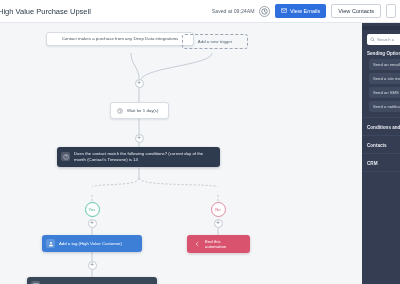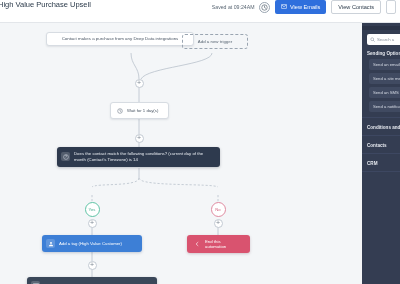--- a/index.html
+++ b/index.html
@@ -9,21 +9,21 @@
     background: #ffffff;
     overflow: hidden;
   }
   .app { position: relative; width: 400px; height: 284px; }
 
   
   .header {
     position: absolute; top: 0; left: 0; width: 400px; height: 23px;
     background: #ffffff;
     border-bottom: 1px solid #e3e6ea;
-    display: flex; align-items: flex-start;
+    display: flex; align-items: center;
     padding: 0 4px 0 0;
     z-index: 30;
   }
   .page-title {
     font-size: 7.5px; color: #2b3a4a; font-weight: 400;
     white-space: nowrap; margin-left: -4px; padding-left: 2px;
   }
   .header-right {
     margin-left: auto; display: flex; align-items: center; gap: 5px;
   }

